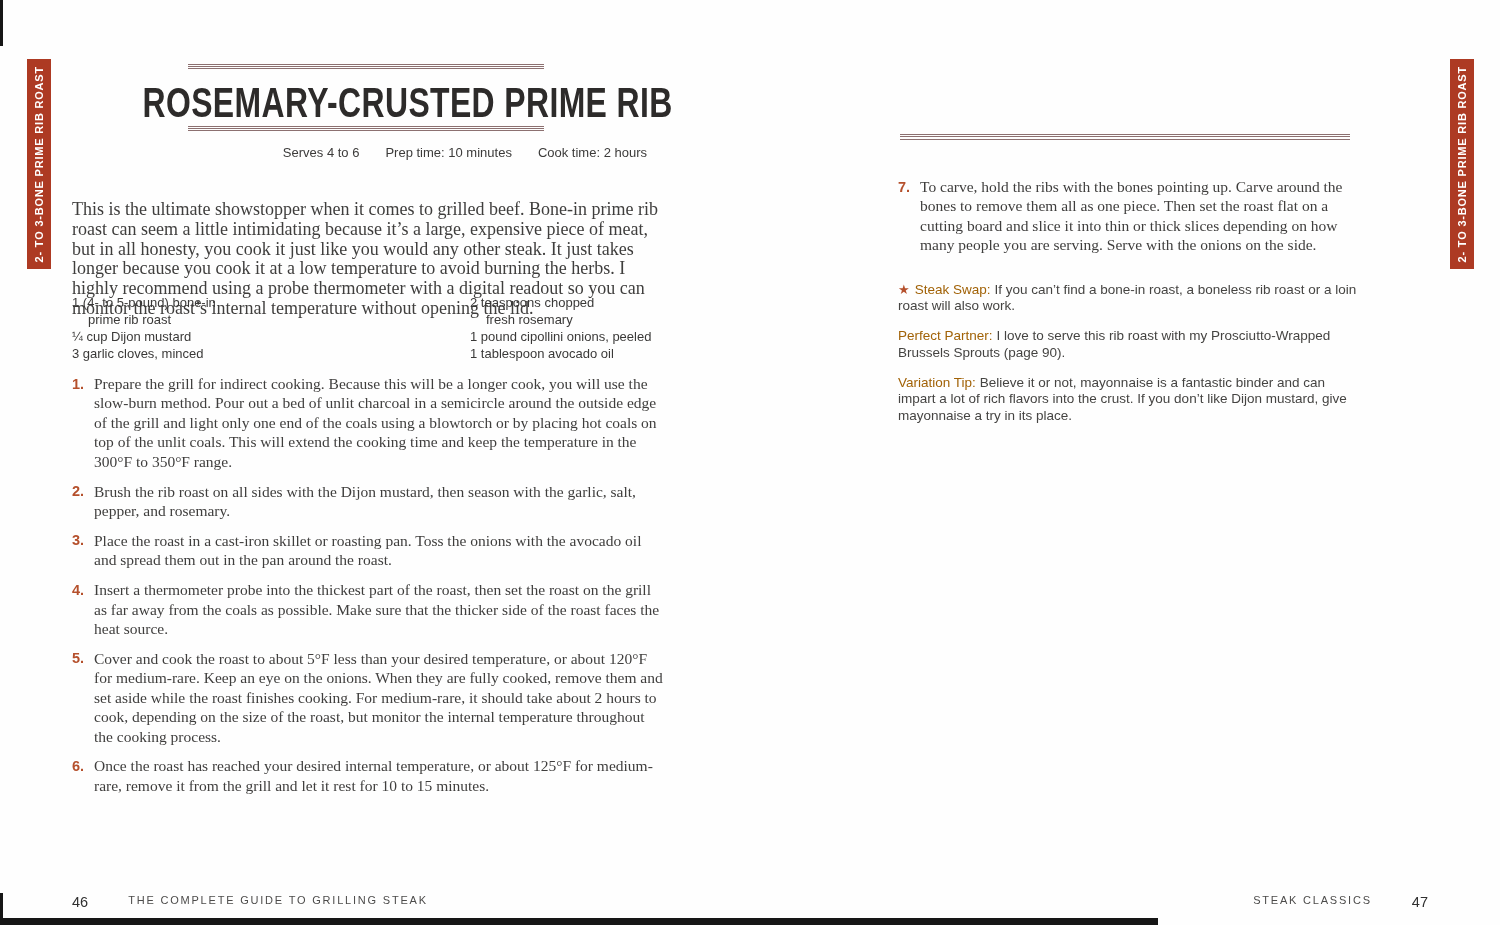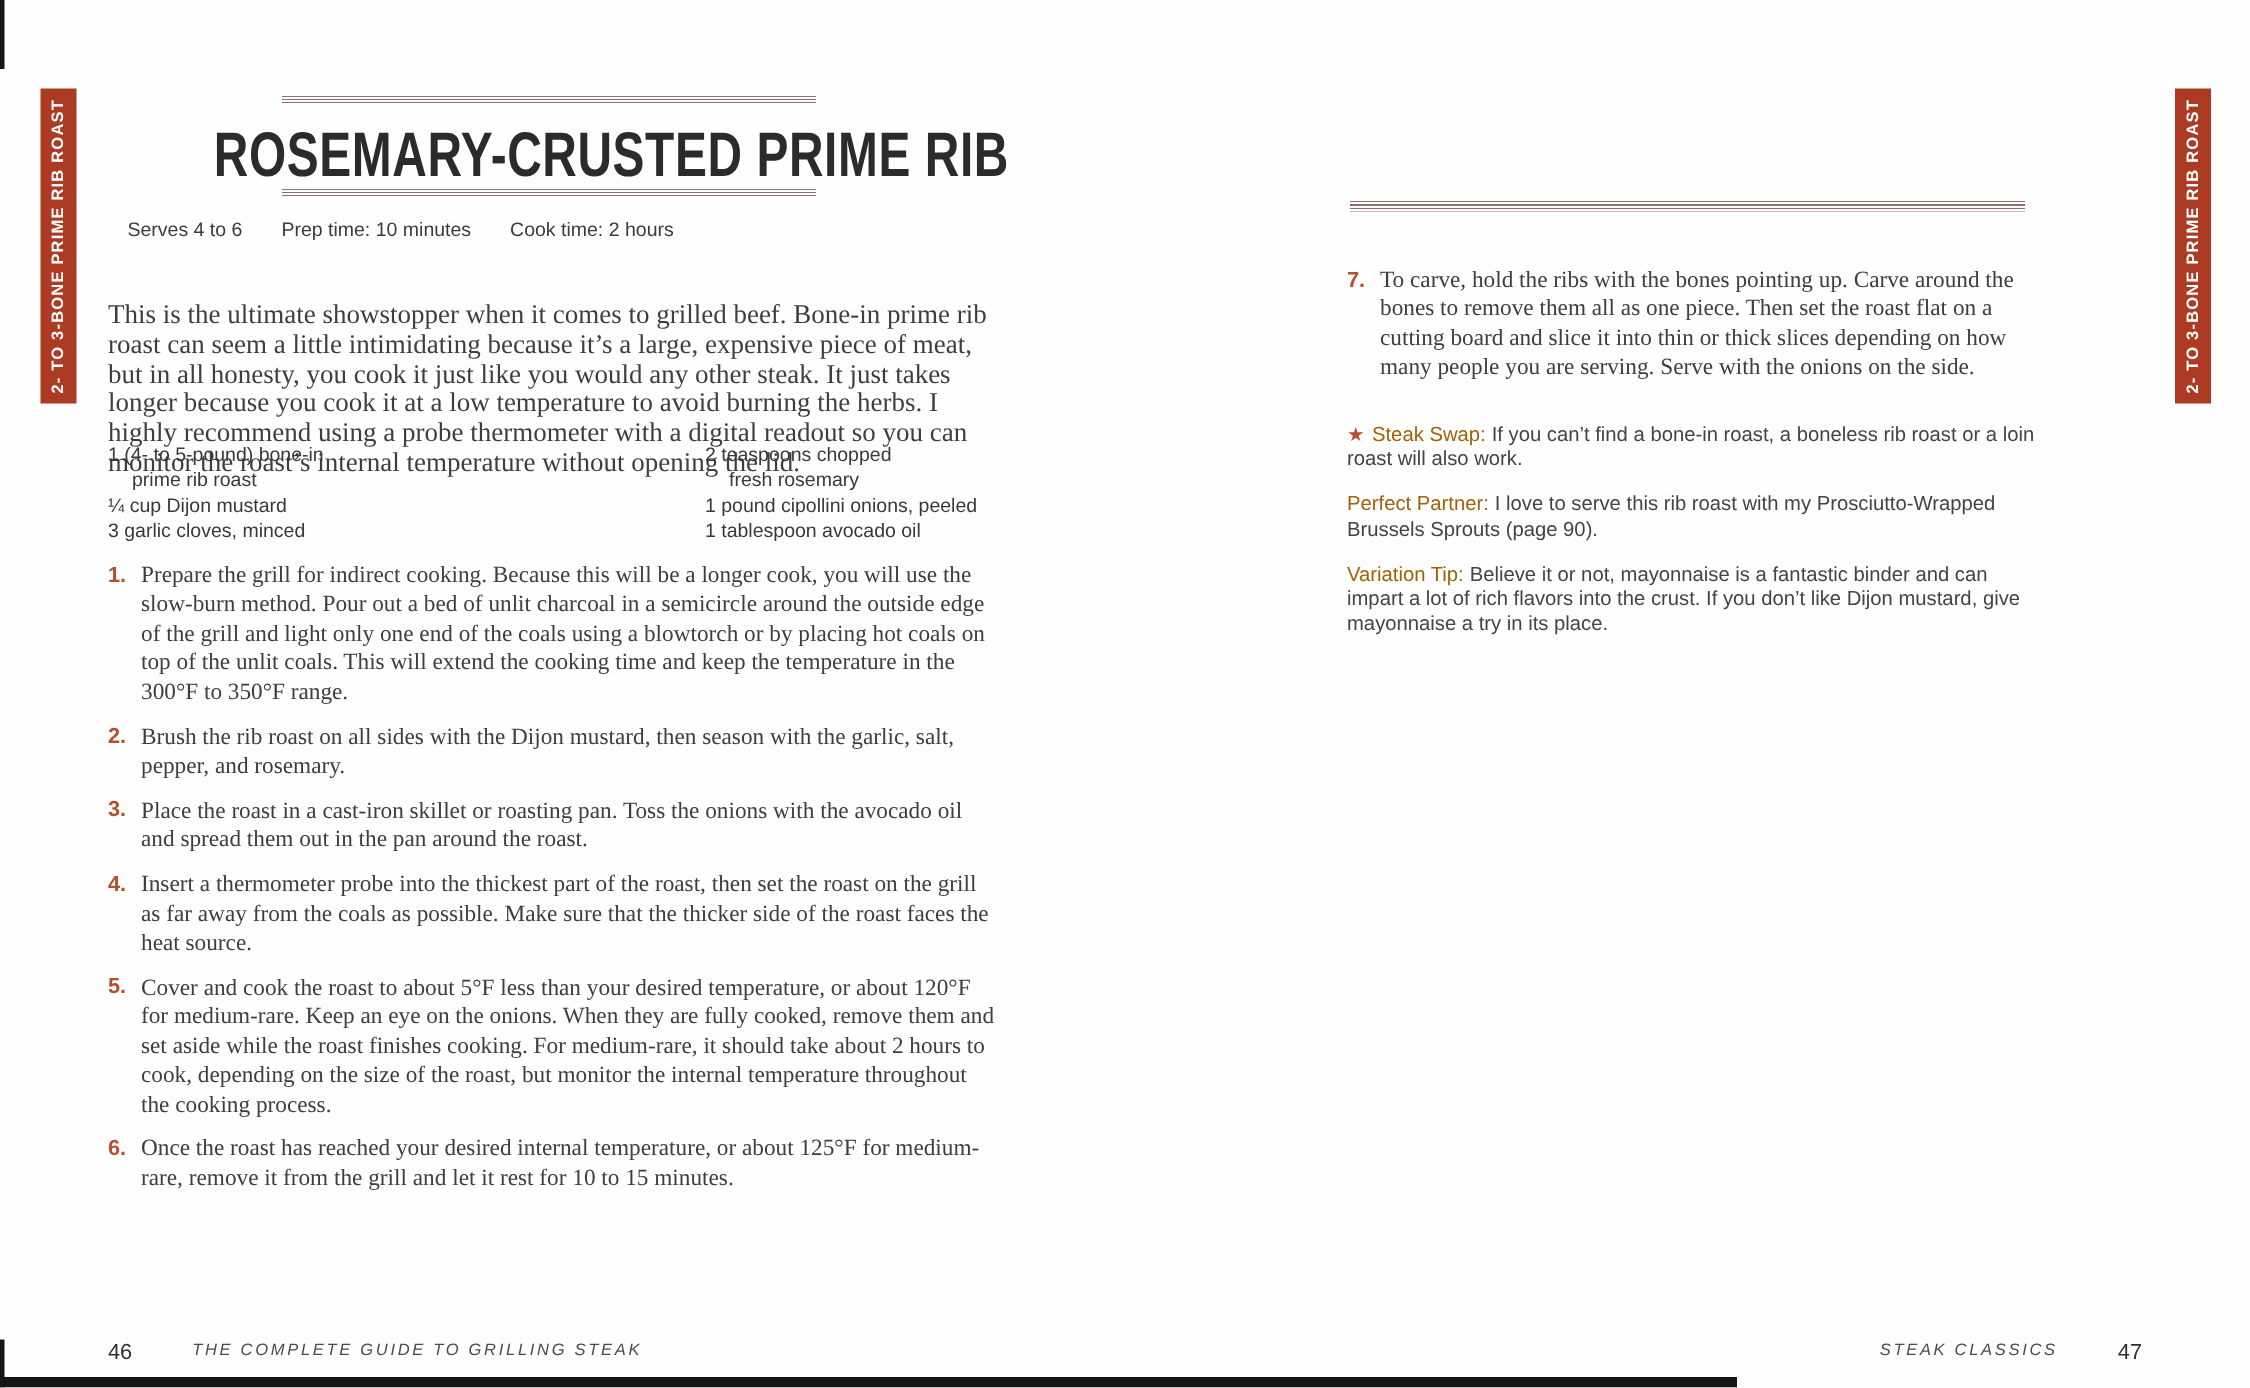--- a/index.html
+++ b/index.html
@@ -10,21 +10,21 @@
   .side-tab{position:absolute;top:59px;width:24px;height:210px;background:#ad3a23;display:flex;align-items:center;justify-content:center;}
   #tab-left{left:27px;}
   #tab-right{left:1450px;}
   .side-tab span{writing-mode:vertical-rl;transform:rotate(180deg);white-space:nowrap;color:#ffffff;
     font-weight:bold;font-size:11px;letter-spacing:0.8px;font-family:"Liberation Sans",sans-serif;}
 
   
   .deco-rule{height:5px;background:repeating-linear-gradient(to bottom,#8c7070 0px,#8c7070 1px,transparent 1px,transparent 2px);}
 
   
-  #title-block{position:absolute;left:72px;top:64px;width:588px;text-align:left;}
+  #title-block{position:absolute;left:72px;top:64px;width:588px;text-align:right;}
   #title-block .deco-rule{width:356px;margin:0 auto;}
   h1{margin:11px 0 0 0;font-size:42px;line-height:46px;font-weight:bold;color:#2d2b2a;
      transform:scaleX(0.76);transform-origin:center;white-space:nowrap;letter-spacing:0.5px;}
   #title-rule-bottom{margin-top:7px;}
   #meta-line{margin-top:14px;font-size:13px;color:#3c3b3a;}
   #meta-line span{margin:0 13px;}
 
   
   #intro{position:absolute;left:72px;top:182px;width:592px;font-family:"Liberation Serif",serif;
          font-size:18px;line-height:19.8px;color:#3f3e3d;}
@@ -53,21 +53,21 @@
   #tips{position:absolute;left:898px;top:268px;width:460px;font-size:13.5px;line-height:16.6px;color:#454442;}
   .tip{margin-bottom:8.5px;}
   .tip-label{color:#a16207;margin-right:4px;}
   .star-icon{color:#b5502c;margin-right:5px;font-size:13px;}
 
   
   .footer{position:absolute;top:894px;display:flex;align-items:flex-start;}
   #footer-left{left:72px;}
   #footer-right{right:72px;}
   .folio{font-size:14.5px;color:#2f2f2f;}
-  .running-title{font-size:11px;letter-spacing:1.8px;color:#4c4b4a;font-style:italic;}
+  .running-title{font-size:11px;letter-spacing:1.8px;color:#4c4b4a;}
   #footer-left .running-title{margin-left:40px;}
   #footer-right .running-title{margin-right:40px;}
 
   
   .artifact{position:absolute;background:#161616;}
   #art-left-top{left:0;top:0;width:3px;height:46px;}
   #art-left-bottom{left:0;top:893px;width:3px;height:32px;}
   #art-bottom-bar{left:0;top:918px;width:1158px;height:7px;}
 </style>
 </head>

